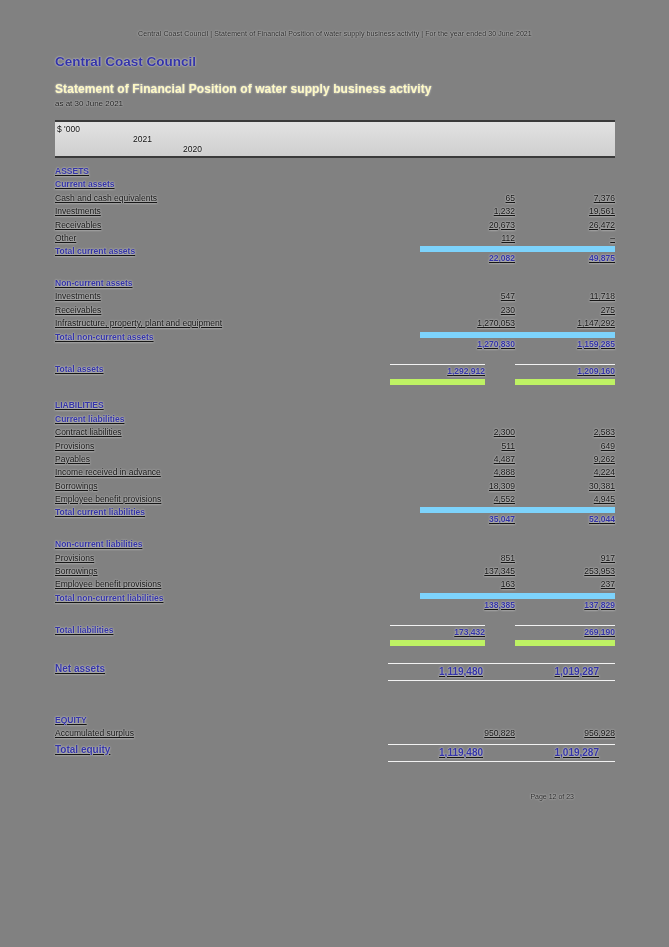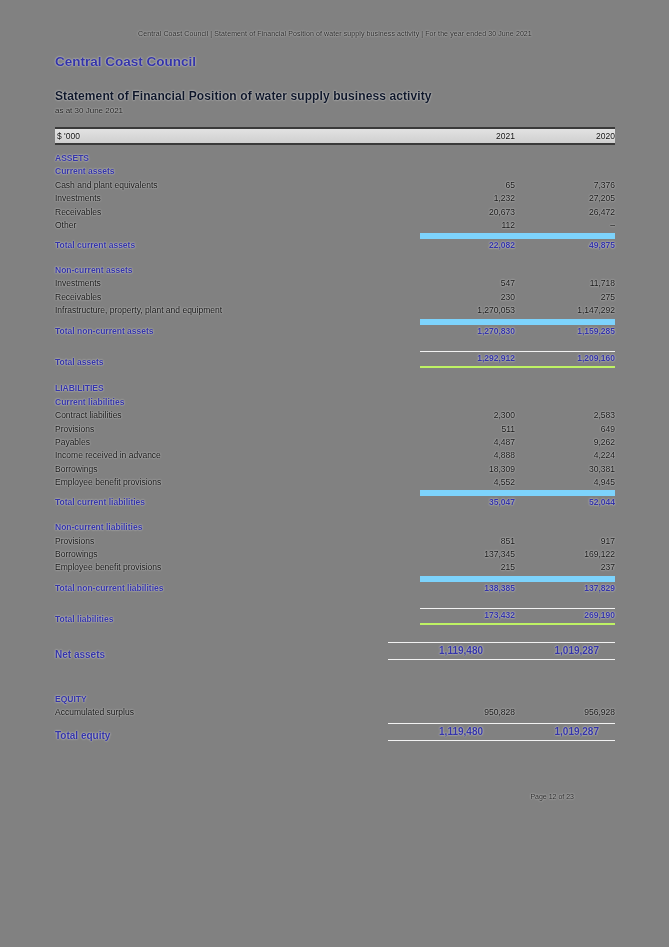--- a/index.html
+++ b/index.html
@@ -24,67 +24,69 @@
     color:#2a2a2a;
     letter-spacing:0.1px;
   }
   .doc-title{
     margin-top:17px;
     font-size:13.5px;
     font-weight:bold;
     color:#3434A8;
   }
   .doc-subtitle{
-    margin-top:20px;
+    margin-top:13px;
     font-size:12px;
     font-weight:bold;
-    color:#0f172a;
+    color:#fef9c3;
     letter-spacing:0.1px;
   }
   .doc-asat{
     margin-top:3px;
     font-size:8px;
     color:#1d1d1d;
   }
   
   .colhead{
     margin-top:12px;
     display:flex;
     align-items:flex-start;
     background:linear-gradient(#e2e2e2,#cfcfcf);
     border-top:2px solid #3a3a3a;
     border-bottom:2px solid #3a3a3a;
-    padding:2px 0 2px 2px;
+    padding:2px 8px 2px 2px;
     font-size:8.5px;
     color:#101010;
+    flex-direction:column;
   }
   .colhead .unit{flex:1;}
   .colhead .cy{width:95px;text-align:right;}
-  .colhead .py{width:100px;text-align:right;}
+  .colhead .py{width:100px;text-align:right;margin-left:45px;}
   
   .tbl{margin-top:6px;}
   .trow{
     display:flex;
-    align-items:flex-end;
+    align-items:flex-start;
     padding:1.2px 0;
     font-size:8.5px;
     line-height:11px;
+    text-decoration:underline;
   }
   .trow .lbl{flex:1;}
   .trow .num{width:95px;text-align:right;white-space:nowrap;}
   .trow .n20{width:100px;}
   .section .lbl, .subsection .lbl{color:#3434A8;font-weight:bold;}
   .section{padding-top:2px;}
   .item .lbl, .item .num{color:#141414;}
   .total .lbl, .total .num,
   .grand .lbl, .grand .num,
   .net .lbl, .net .num{color:#3434A8;font-weight:bold;}
   .total .num{border-top:6px solid #7dd3fc;padding-top:1px;}
-  .grand{padding:2px 0;}
-  .grand .num{border-top:1px solid #f2f2f2;border-bottom:2px solid #bef264;padding:1px 0 2px 0;}
+  .grand{padding:2px 0;gap:30px;}
+  .grand .num{border-top:1px solid #f2f2f2;border-bottom:6px solid #bef264;padding:1px 0 2px 0;}
   .net{font-size:10px;padding:3px 0;}
   .net .num{border-top:1px solid #f2f2f2;border-bottom:1px solid #f2f2f2;padding:2px 16px 3px 0;}
   .spacer{height:9px;}
   .spacer2{height:27px;}
   .doc-footer{
     position:absolute;
     bottom:32px;
     right:95px;
     font-size:7px;
     color:#2a2a2a;
@@ -114,28 +116,28 @@
         <span class="lbl">ASSETS</span>
         <span class="num n21 empty" style="border: none;"></span>
         <span class="num n20 empty" style="border: none;"></span>
       </div>
       <div class="trow subsection">
         <span class="lbl">Current assets</span>
         <span class="num n21 empty" style="border: none;"></span>
         <span class="num n20 empty" style="border: none;"></span>
       </div>
       <div class="trow item">
-        <span class="lbl">Cash and plant equivalents</span>
+        <span class="lbl">Cash and cash equivalents</span>
         <span class="num n21">65</span>
         <span class="num n20">7,376</span>
       </div>
       <div class="trow item">
         <span class="lbl">Investments</span>
         <span class="num n21">1,232</span>
-        <span class="num n20">27,205</span>
+        <span class="num n20">19,561</span>
       </div>
       <div class="trow item">
         <span class="lbl">Receivables</span>
         <span class="num n21">20,673</span>
         <span class="num n20">26,472</span>
       </div>
       <div class="trow item">
         <span class="lbl">Other</span>
         <span class="num n21">112</span>
         <span class="num n20">–</span>
@@ -230,25 +232,25 @@
         <span class="num n20 empty" style="border: none;"></span>
       </div>
       <div class="trow item">
         <span class="lbl">Provisions</span>
         <span class="num n21">851</span>
         <span class="num n20">917</span>
       </div>
       <div class="trow item">
         <span class="lbl">Borrowings</span>
         <span class="num n21">137,345</span>
-        <span class="num n20">169,122</span>
+        <span class="num n20">253,953</span>
       </div>
       <div class="trow item">
         <span class="lbl">Employee benefit provisions</span>
-        <span class="num n21">215</span>
+        <span class="num n21">163</span>
         <span class="num n20">237</span>
       </div>
       <div class="trow total">
         <span class="lbl">Total non-current liabilities</span>
         <span class="num n21">138,385</span>
         <span class="num n20">137,829</span>
       </div>
       <div class="trow spacer"></div>
       <div class="trow grand">
         <span class="lbl">Total liabilities</span>

